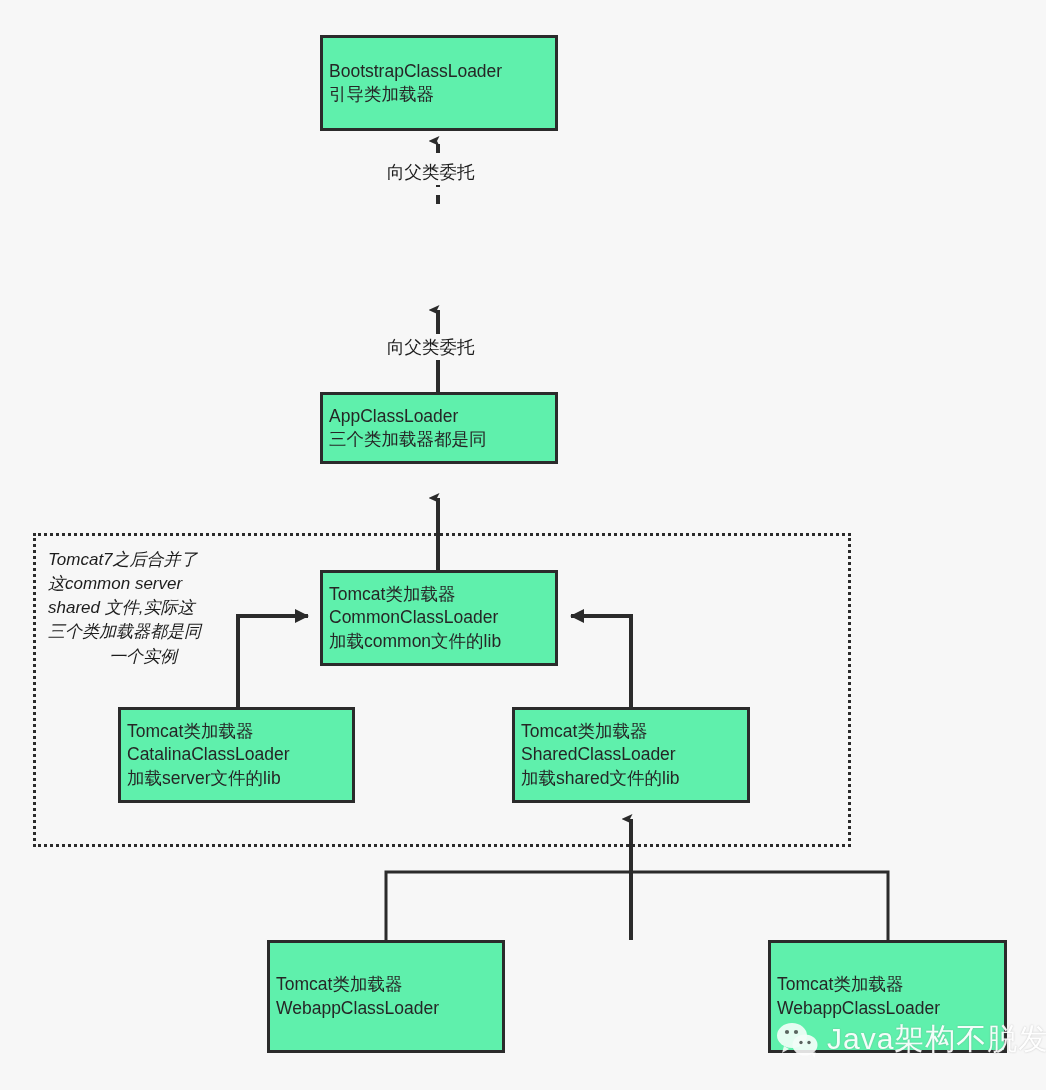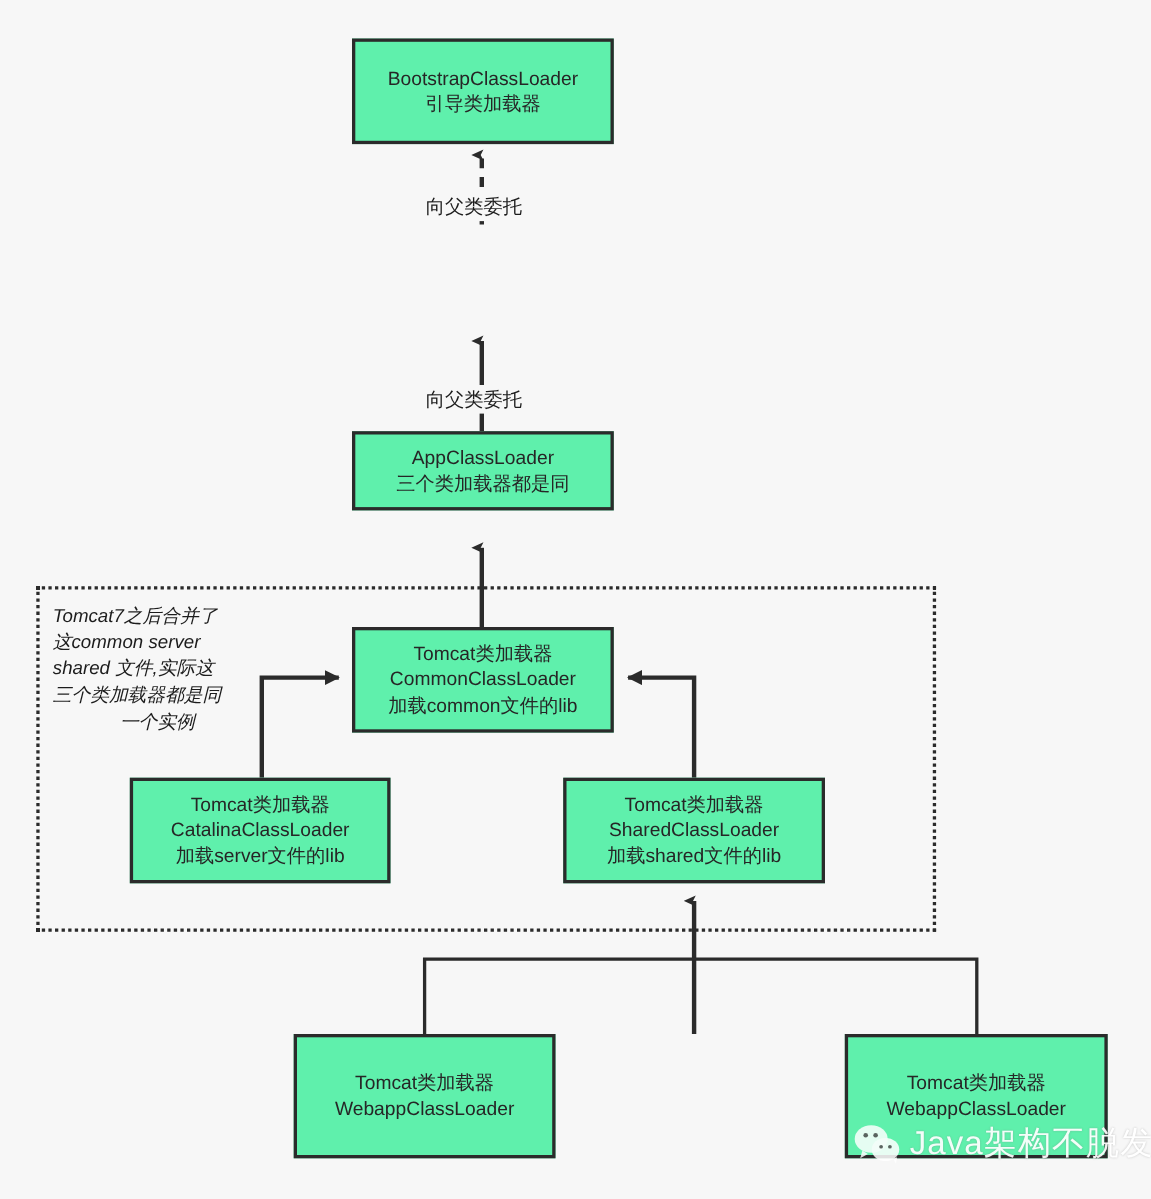--- a/index.html
+++ b/index.html
@@ -12,21 +12,20 @@
   }
   #canvas{position:absolute;left:0;top:0;width:1046px;height:1090px;}
   svg.wires{position:absolute;left:0;top:0;width:1046px;height:1090px;pointer-events:none;}
 
   .node{
     position:absolute;
     background:#5ff0ac;
     border:3px solid #2b2b2b;
     box-sizing:border-box;
     display:flex;align-items:center;justify-content:center;
-    text-align:center;
     color:#262626;
     font-size:17.5px;
     line-height:1.32;
     z-index:3;
   }
   .node .lines{width:100%;padding:0 6px;box-sizing:border-box;}
   .node .ln{display:block;white-space:nowrap;}
 
   
   #n-bootstrap{left:320px;top:35px;width:238px;height:96px;}
@@ -57,21 +56,20 @@
   .group-note .ln{display:block;font-style:italic;}
   .group-note .ln.l1,.group-note .ln.l2,.group-note .ln.l3,.group-note .ln.l4{text-align:left;}
 
   .edge-label{
     position:absolute;
     font-size:17.5px;color:#1c1c1c;
     background:#f7f7f7;
     padding:1px 5px;
     white-space:nowrap;
     z-index:4;
-    margin-top:16px;
   }
   #lbl-1{left:382px;top:159px;}
   #lbl-2{left:382px;top:334px;}
 
   
   .watermark{
     position:absolute;left:776px;top:1019px;
     display:flex;align-items:center;gap:7px;
     z-index:6;opacity:.93;
   }

